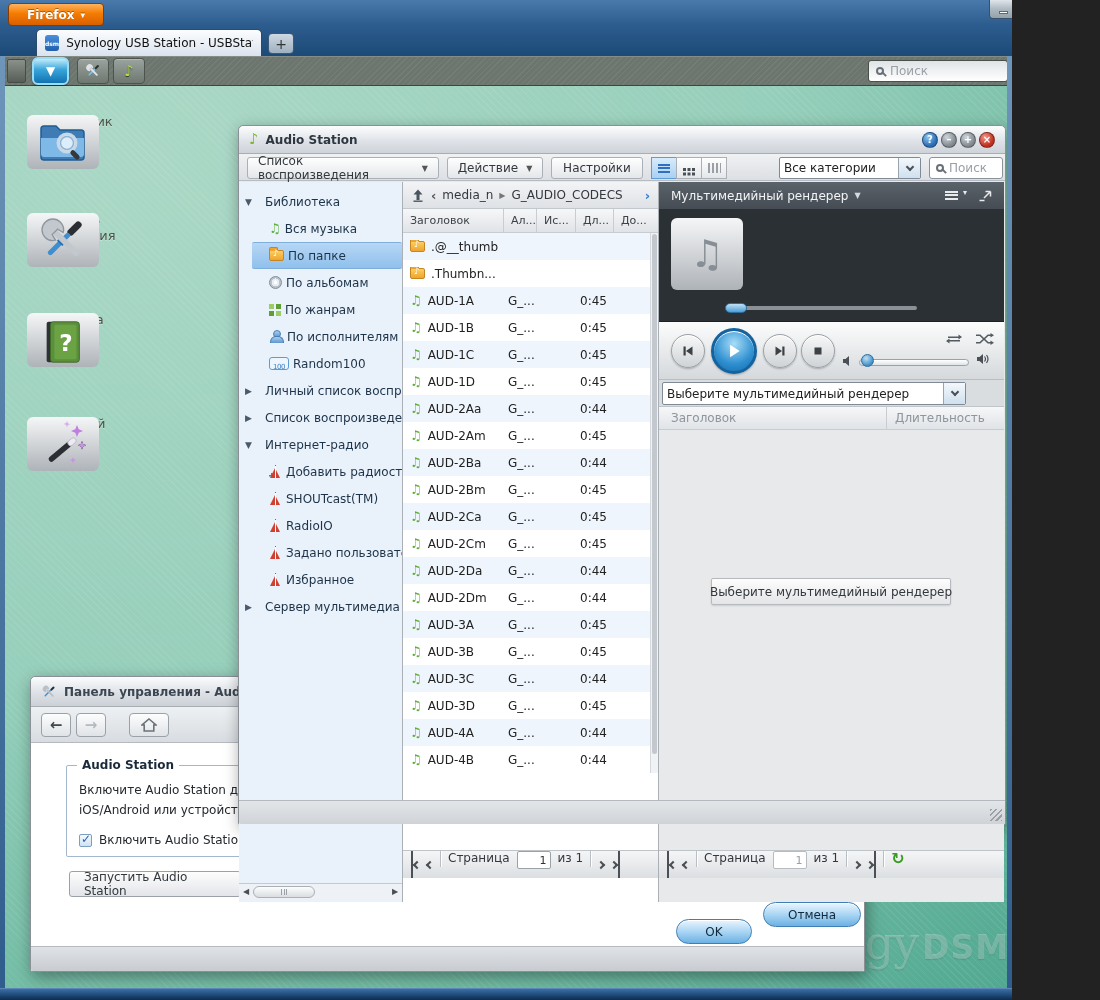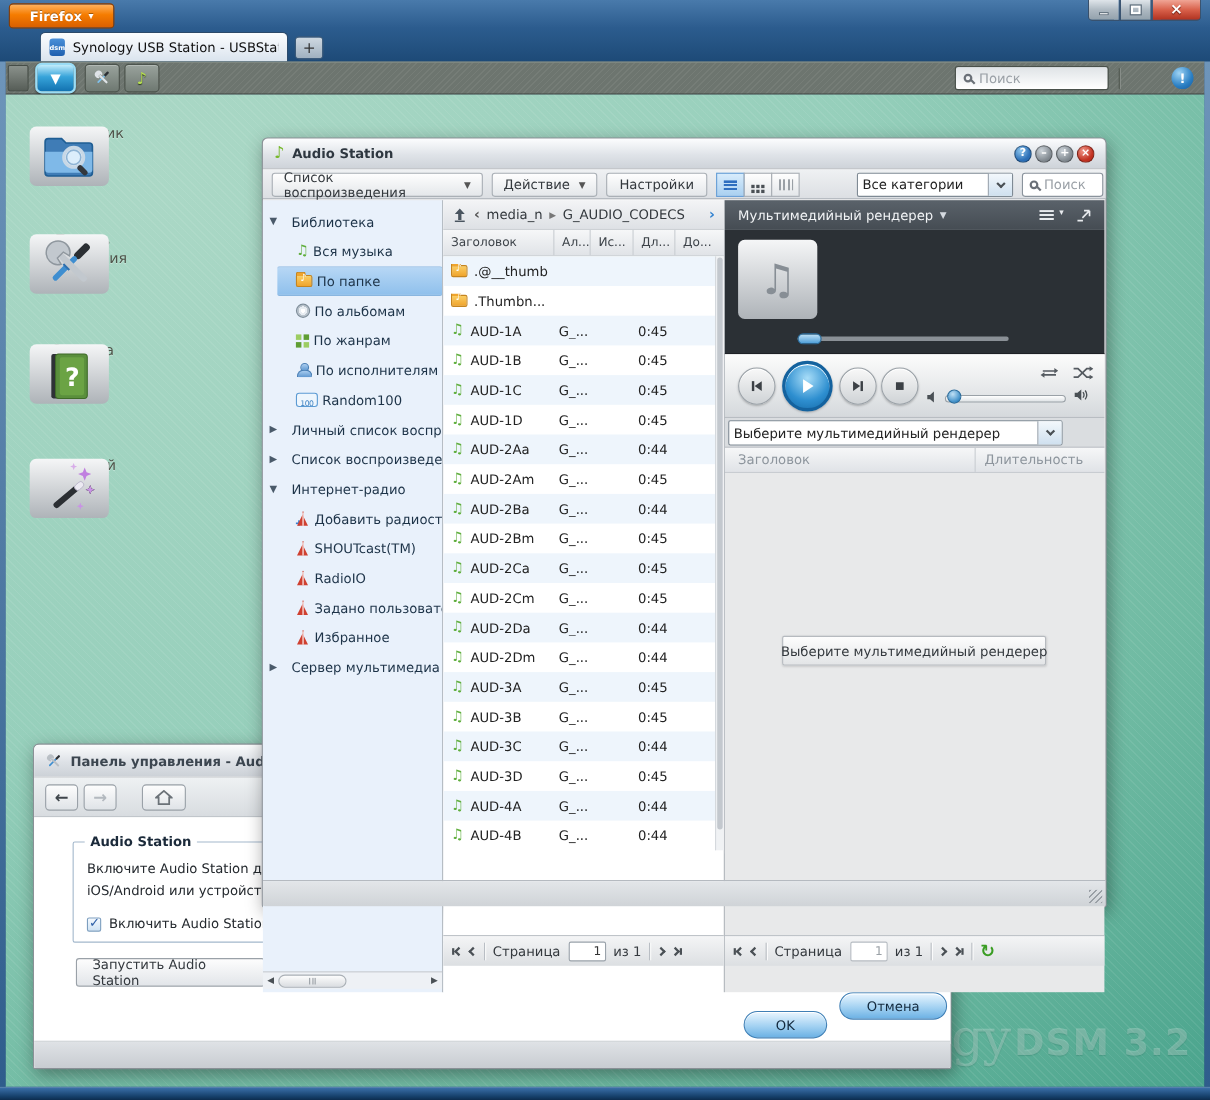--- a/index.html
+++ b/index.html
@@ -1,17 +1,17 @@
 <!DOCTYPE html>
 <html><head>
 <meta charset="utf-8">
 <style>
   *{margin:0;padding:0;box-sizing:border-box}
   body{margin:0;background:#222}
-  .screen{position:relative;width:1100px;height:1000px;overflow:hidden;
+  .screen{position:relative;width:1012px;height:1000px;overflow:hidden;
     font-family:"DejaVu Sans",sans-serif;font-size:12px;color:#222;
     background:linear-gradient(180deg,#3e6f9f 0%,#2a5887 55%,#1d4a77 100%)}
   .abs{position:absolute}
 
   
   .ff-titlebar{position:absolute;left:0;top:0;width:1100px;height:56px;
     background:linear-gradient(180deg,#497aab 0%,#2c5c8e 45%,#1d4a77 100%)}
   .ff-btn{position:absolute;left:8px;top:3px;width:96px;height:23px;border-radius:4px;
     background:linear-gradient(180deg,#ffb25e 0%,#f57c00 45%,#d95f00 100%);
     border:1px solid #8a3c00;color:#fff;font-weight:bold;font-size:12px;
@@ -210,21 +210,21 @@
   .fc-al{width:33px;padding-left:4px;overflow:hidden;white-space:nowrap}
   .fc-is{width:39px}
   .fc-dl{width:38px;padding-left:4px}
   .fc-do{flex:1}
   .vscroll{position:absolute;right:0;top:51px;width:8px;height:540px;background:#f0f2f4;border-left:1px solid #d5d9dd}
   .vscroll .vthumb{position:absolute;left:1px;top:1px;width:5px;height:520px;border-radius:3px;background:#c3c8ce}
 
   
   .pgbar{position:absolute;left:0;bottom:24px;width:100%;height:28px;
     background:linear-gradient(180deg,#f4f5f6,#dcdfe2);border-top:1px solid #bfc4c9;
-    display:flex;align-items:center;gap:7px;padding:0 8px;color:#33383d}
+    display:flex;gap:7px;padding:0 8px;color:#33383d}
   .pg-ic{display:flex;align-items:center}
   .pg-first,.pg-last{display:flex;align-items:center}
   .pg-first{border-left:2px solid #4a5055;padding-left:1px}
   .pg-last{border-right:2px solid #4a5055;padding-right:1px}
   .chl{display:inline-block;width:6px;height:6px;border-left:2px solid #4a5055;border-bottom:2px solid #4a5055;transform:rotate(45deg)}
   .chr{display:inline-block;width:6px;height:6px;border-left:2px solid #4a5055;border-bottom:2px solid #4a5055;transform:rotate(-135deg)}
   .pg-sep{width:1px;height:16px;background:#b9bec4;box-shadow:1px 0 0 #fff}
   .pg-input{width:34px;height:18px;border:1px solid #9aa2aa;border-radius:2px;text-align:right;
     font-size:11px;font-family:"DejaVu Sans",sans-serif;color:#333;padding-right:3px}
   .pg-input.dis{color:#9aa0a6;border-color:#b7bcc2}

